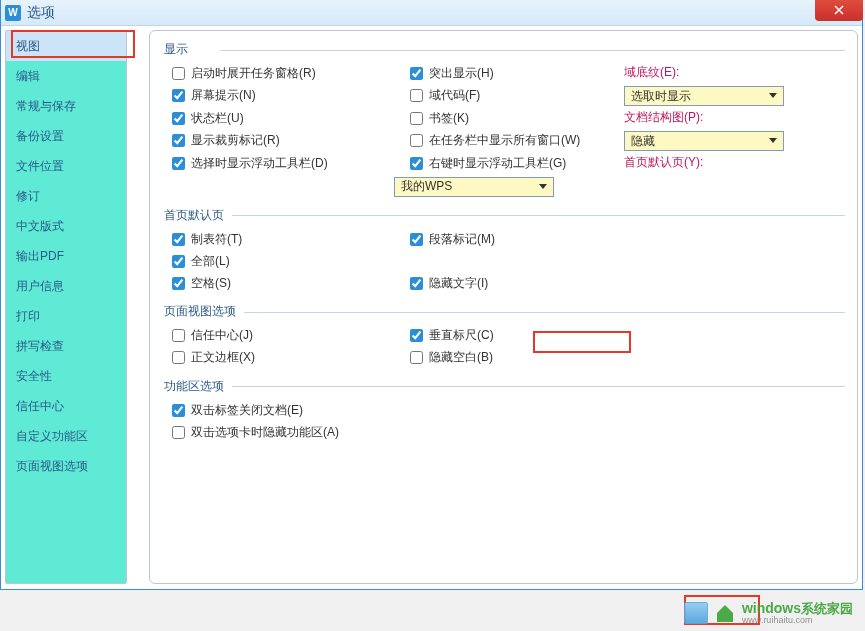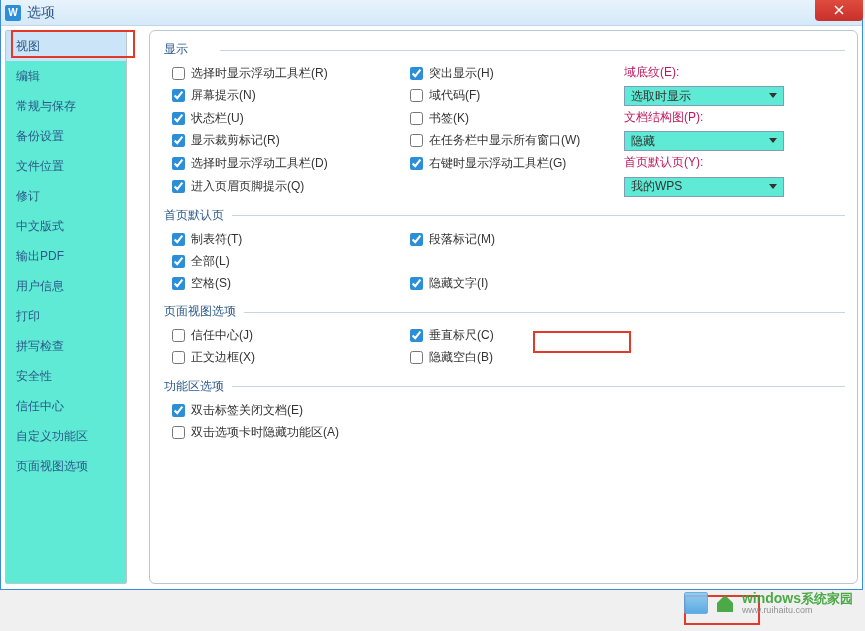--- a/index.html
+++ b/index.html
@@ -134,21 +134,21 @@
     .label-text { color: #333; }
     .field-label {
       color: #be185d;
       display: block;
       margin-bottom: 2px;
     }
     .dropdown {
       width: 160px;
       height: 20px;
       border: 1px solid #7f9db9;
-      background: #5eead4;
+      background: #fef9c3;
       display: flex;
       align-items: center;
       justify-content: space-between;
       padding: 0 2px 0 6px;
       cursor: pointer;
       position: relative;
     }
     .dropdown-arrow {
       width: 16px;
       height: 16px;
@@ -171,21 +171,21 @@
       position: absolute;
       right: 105px;
       bottom: 6px;
       width: 76px;
       height: 30px;
       pointer-events: none;
     }
     .watermark {
       position: absolute;
       right: 12px;
-      bottom: 16px;
+      bottom: 6px;
       display: flex;
       align-items: center;
       gap: 6px;
       opacity: 0.9;
     }
     .wm-icon1 {
       width: 24px;
       height: 22px;
       background: linear-gradient(#8cc9f0, #4ca3e0);
       border: 1px solid #5da8e0;
@@ -239,21 +239,21 @@
     </div>
 
     <div class="main">
 
       <div class="group">
         <div class="group-title short"><span>显示</span></div>
 
         <div class="row">
           <div class="col1"><label class="checkbox">
                 <input type="checkbox" style="">
-                <span class="label-text">选择时显示浮动工具栏(R)</span>
+                <span class="label-text">启动时展开任务窗格(R)</span>
               </label></div>
           <div class="col2"><label class="checkbox">
                 <input type="checkbox" checked="" style="">
                 <span class="label-text">突出显示(H)</span>
               </label></div>
           <div class="col3">
             <span class="field-label">域底纹(E):</span>
           </div>
         </div>
 
@@ -321,24 +321,20 @@
           <div class="col2"><label class="checkbox">
                 <input type="checkbox" checked="" style="">
                 <span class="label-text">右键时显示浮动工具栏(G)</span>
               </label></div>
           <div class="col3">
               <span class="field-label">首页默认页(Y):</span>
             </div>
         </div>
 
         <div class="row">
-          <div class="col1"><label class="checkbox">
-                <input type="checkbox" checked="" style="">
-                <span class="label-text">进入页眉页脚提示(Q)</span>
-              </label></div>
           <div class="col2"></div>
           <div class="col3">
             <div class="dropdown">
               <span>我的WPS</span>
               <span class="dropdown-arrow">
                   <svg viewBox="0 0 8 6">
                     <path d="M0 0 L4 5 L8 0 Z" fill="#333"></path>
                   </svg>
                 </span>
             </div>

